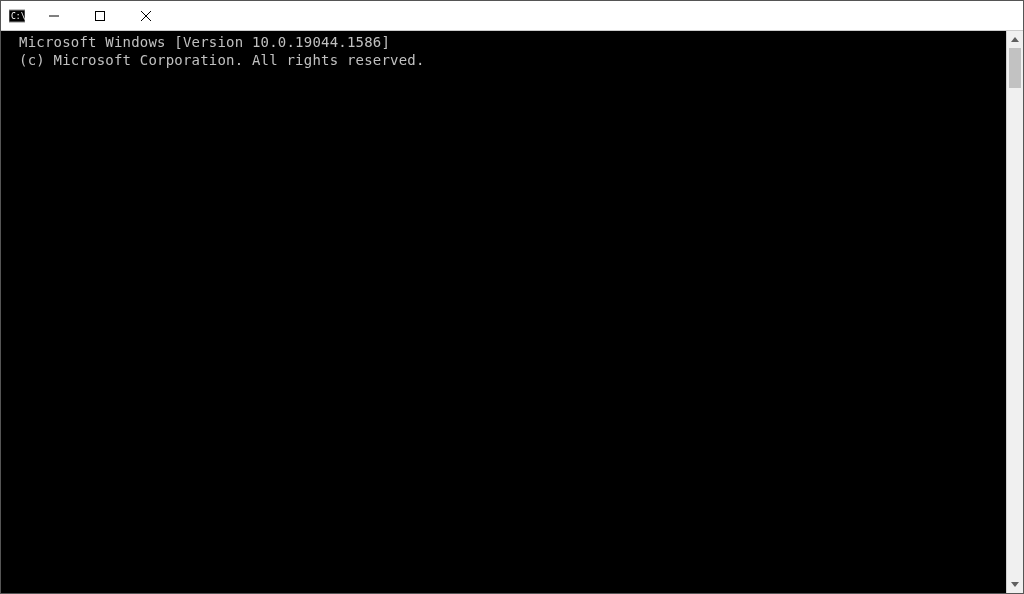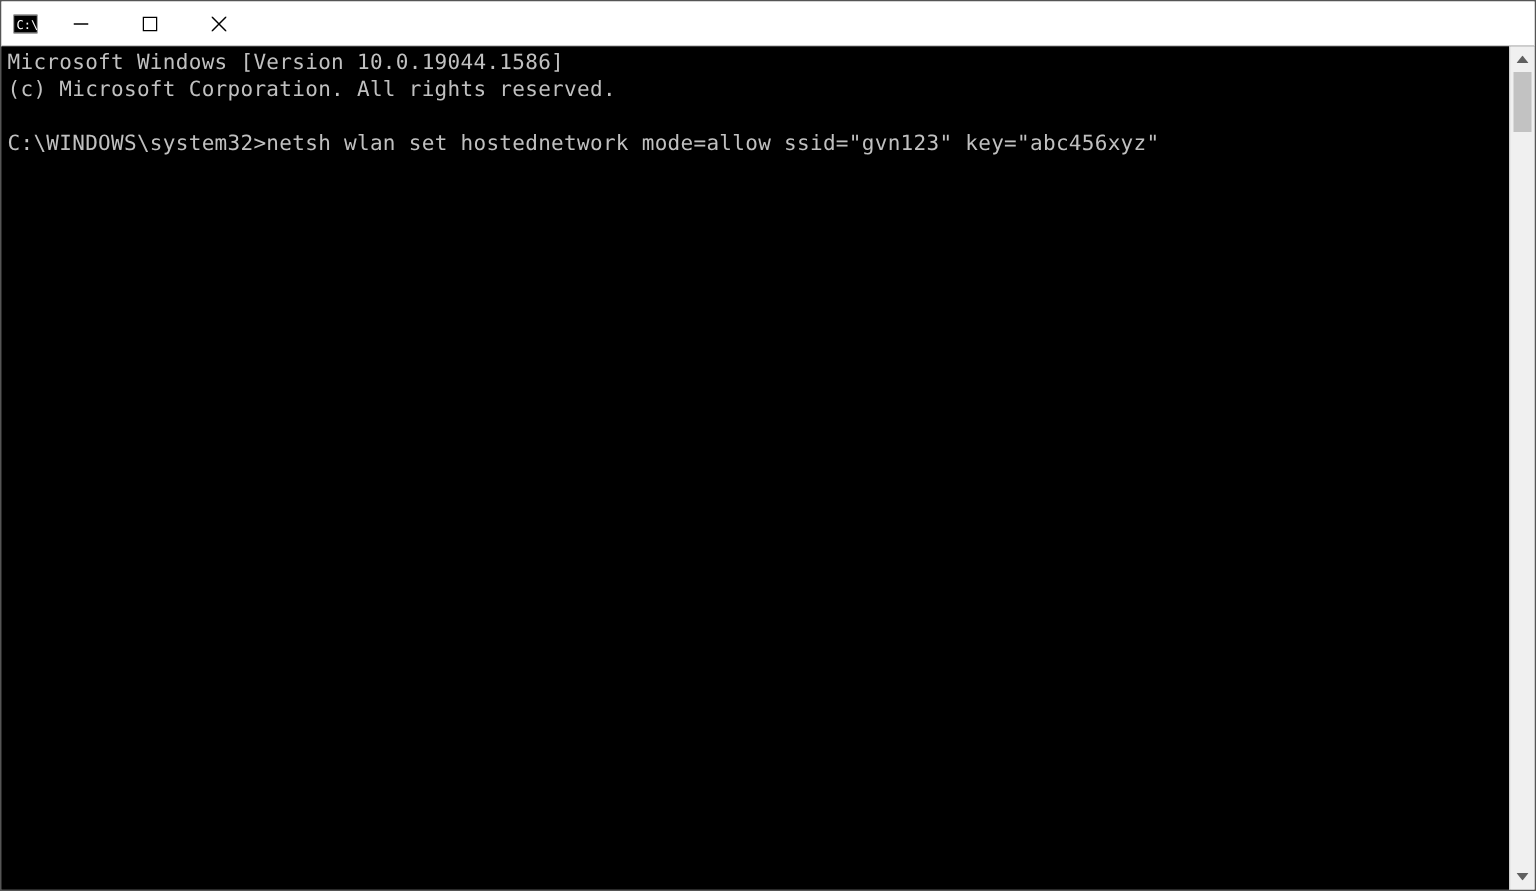--- a/index.html
+++ b/index.html
@@ -64,21 +64,21 @@
       background: #000;
       position: relative;
     }
     .console-content {
       flex: 1;
       background: #000;
       color: #c0c0c0;
       font-family: Consolas, "Lucida Console", monospace;
       font-size: 14px;
       line-height: 18px;
-      padding: 2px 4px;
+      padding: 2px 18px;
       white-space: pre;
       overflow: hidden;
       letter-spacing: 0.2px;
     }
     .scrollbar {
       width: 17px;
       background: #f0f0f0;
       display: flex;
       flex-direction: column;
       border-left: 1px solid #d0d0d0;
@@ -136,21 +136,21 @@
           <line x1="0" y1="0" x2="10" y2="10" stroke="#000" stroke-width="1"></line>
           <line x1="10" y1="0" x2="0" y2="10" stroke="#000" stroke-width="1"></line>
         </svg>
       </button>
     </div>
   </div>
   <div class="console-area">
     <div class="console-content"><span>Microsoft Windows [Version 10.0.19044.1586]</span>
 <span>(c) Microsoft Corporation. All rights reserved.</span>
 <span></span>
-<span class="prompt-line"><span>C:\WINDOWS\system32&gt;</span><span>netsh wlan set hostednetwork mode=allow ssid="gvn123" key="abc456xyz"</span></span></div>
+</div>
     <div class="scrollbar">
       <div class="sb-arrow">
         <svg width="8" height="5" viewBox="0 0 8 5">
           <path d="M0 5 L4 0 L8 5 Z" fill="#606060"></path>
         </svg>
       </div>
       <div class="sb-track">
         <div class="sb-thumb"></div>
       </div>
       <div class="sb-arrow">

